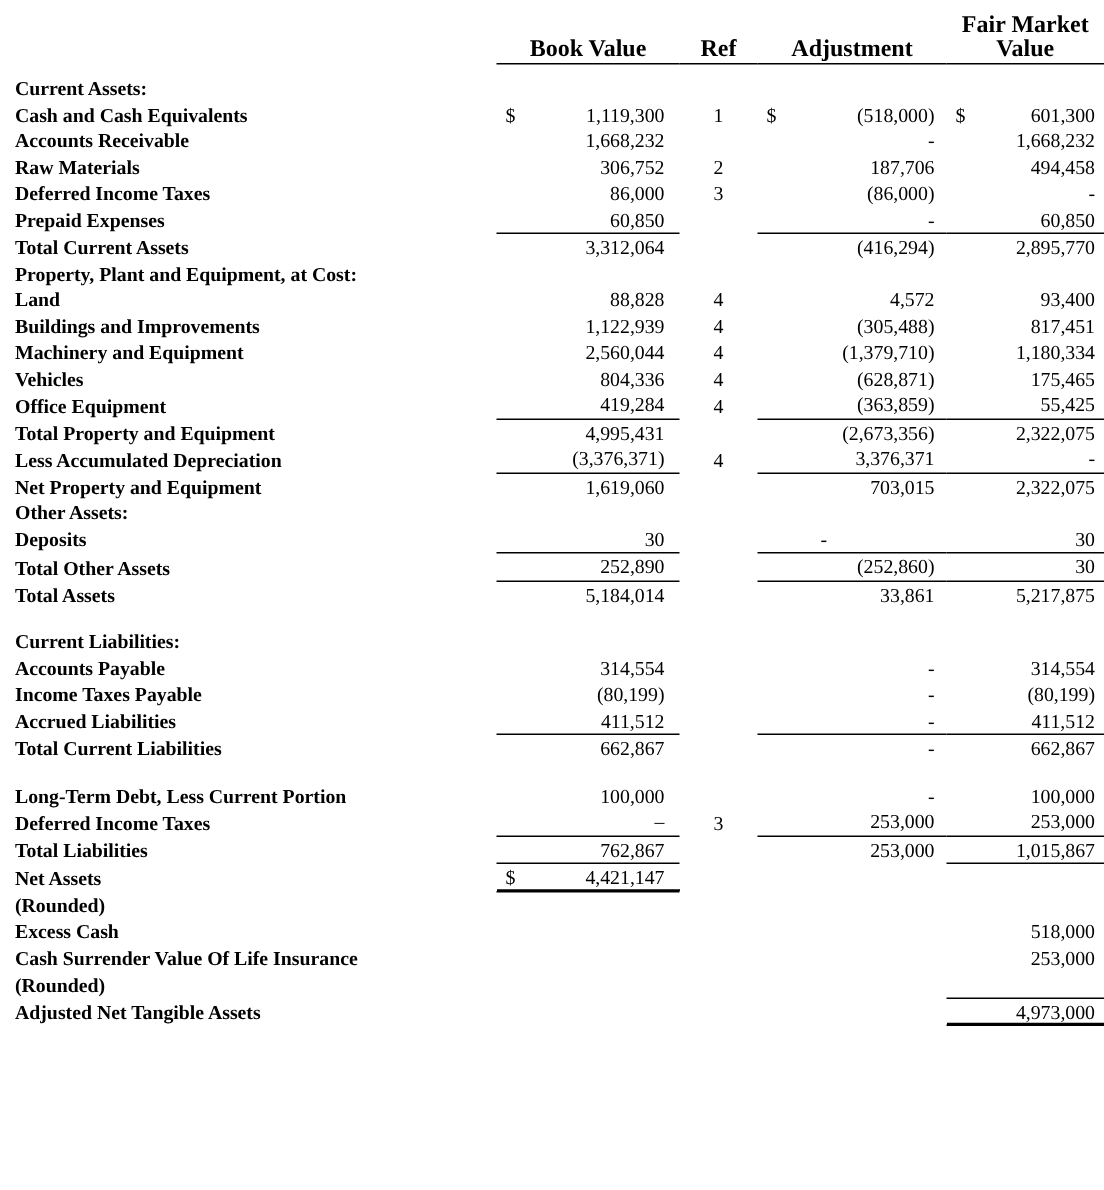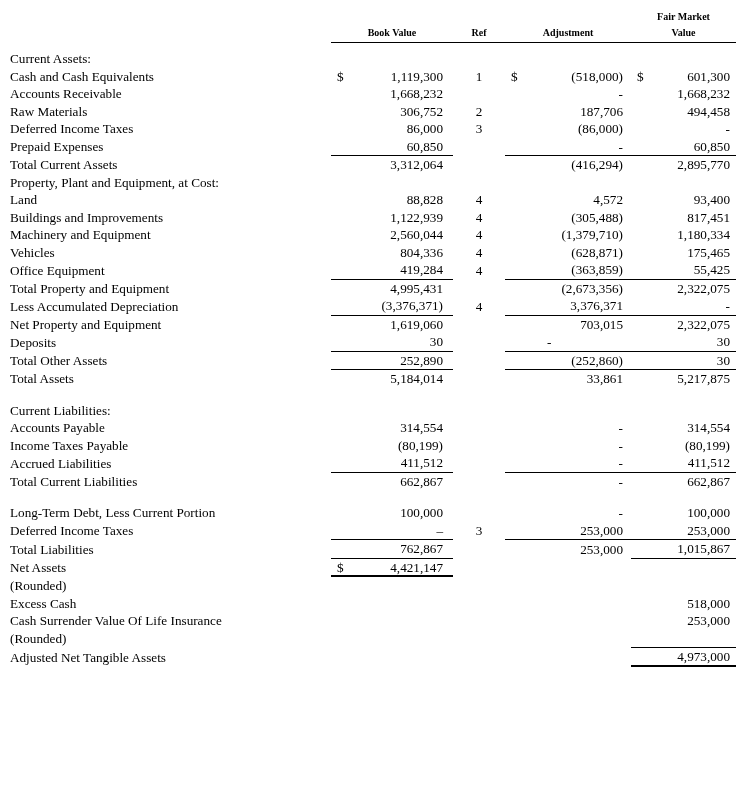--- a/index.html
+++ b/index.html
@@ -32,21 +32,21 @@
 
   col.c-label { width: 321px; }
   col.c-book  { width: 122px; }
   col.c-ref   { width: 52px; }
   col.c-adj   { width: 126px; }
   col.c-fmv   { width: 105px; }
 
   
   thead th {
     font-weight: bold;
-    font-size: 10px;
+    font-size: 16px;
     padding: 0;
     vertical-align: bottom;
     text-align: center;
     line-height: 15.5px;
   }
   thead th.h-label { text-align: left; }
   thead tr.hdr-text th { height: 40px; padding-bottom: 2px; }
 
   tr.hdr-rule td {
     padding: 0;
@@ -57,21 +57,21 @@
   tr.hdr-rule td.ruled { border-top: 1.1px solid #000; }
 
   
   tbody td {
     padding: 0;
     height: 17.5px;
     line-height: 17.5px;
     vertical-align: bottom;
     white-space: nowrap;
   }
-  td.label { text-align: left; padding-right: 4px; }
+  td.label { text-align: left; padding-right: 4px; font-weight: bold; }
   td.ref   { text-align: center; }
 
   
   td.money { text-align: right; }
   .mc {
     display: flex;
     align-items: baseline;
     justify-content: flex-end;
     height: 17.5px;
   }
@@ -429,20 +429,39 @@
               <span class="fig">703,015</span>
             </div>
           </td>
           <td class="money c-fmv-cell">
             <div class="mc">
               <span class="fig">2,322,075</span>
             </div>
           </td>
         </tr>
         <tr>
+          <td class="label">Other Assets:</td>
+          <td class="money c-book-cell">
+            <div class="mc">
+              <span class="fig"></span>
+            </div>
+          </td>
+          <td class="ref"></td>
+          <td class="money c-adj-cell">
+            <div class="mc">
+              <span class="fig"></span>
+            </div>
+          </td>
+          <td class="money c-fmv-cell">
+            <div class="mc">
+              <span class="fig"></span>
+            </div>
+          </td>
+        </tr>
+        <tr>
           <td class="label">Deposits</td>
           <td class="money c-book-cell rb">
             <div class="mc">
               <span class="fig">30</span>
             </div>
           </td>
           <td class="ref"></td>
           <td class="money c-adj-cell rb">
             <div class="mc dash-left">
               <span class="fig">-</span>

